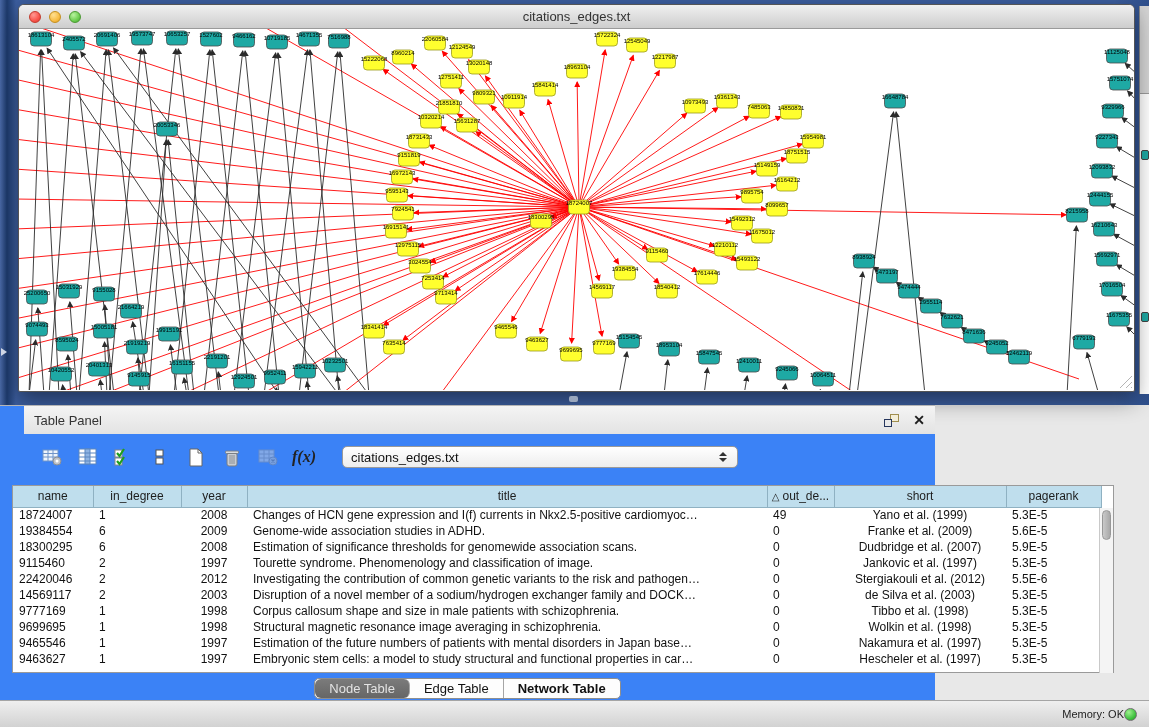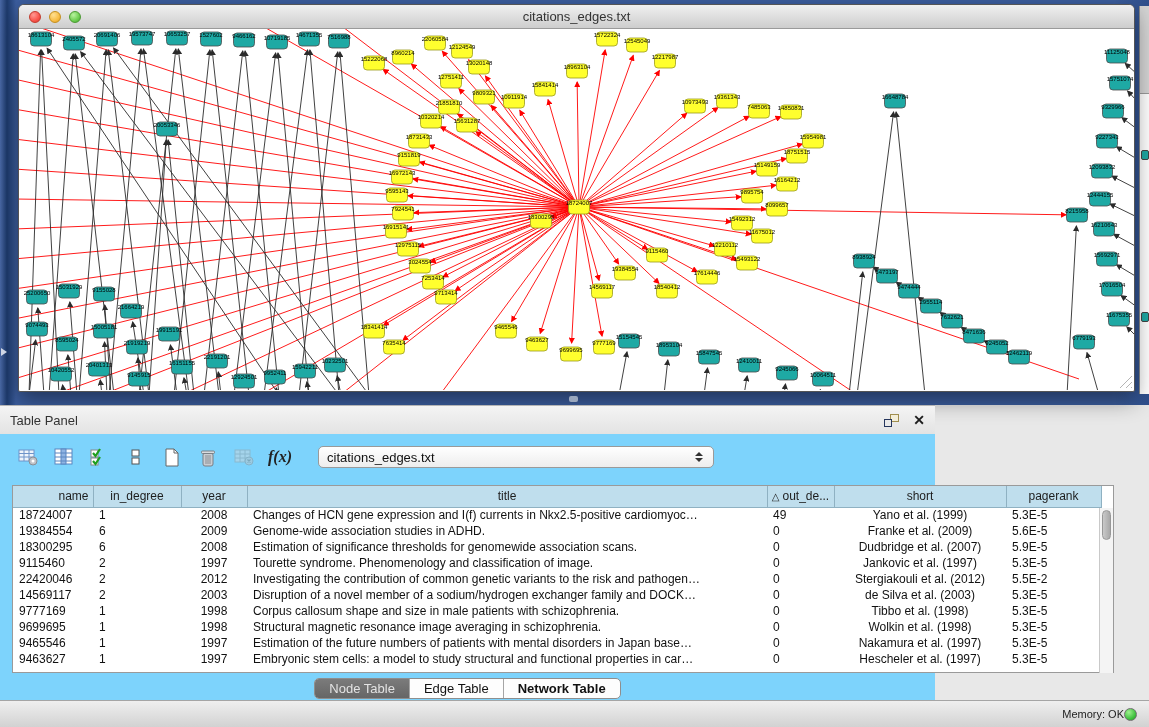--- a/index.html
+++ b/index.html
@@ -29,21 +29,21 @@
   .canvas-wrap svg { display:block; }
   .resize-grip { position:absolute; right:2px; bottom:2px; width:14px; height:14px;
     background:repeating-linear-gradient(135deg,transparent 0 3px,#b5b5b5 3px 4px); clip-path:polygon(100% 0,100% 100%,0 100%); }
   .collapse-arrow { position:absolute; left:1px; top:348px; width:0; height:0;
     border-top:4px solid transparent; border-bottom:4px solid transparent; border-left:6px solid #cfd6e4; }
   .splitter-handle { position:absolute; left:569px; top:396px; width:9px; height:6px;
     background:#9aa7bd; border-radius:2px; }
 
   
   .table-panel { position:absolute; left:0; top:405px; width:935px; height:295px;
-    background:#7dd3fc; border-top:1px solid #b5b5b5; }
+    background:#3b82f6; border-top:1px solid #b5b5b5;padding-left:24px; }
   .panel-header { height:28px; background:linear-gradient(#f4f4f4,#e3e3e3);
     display:flex; align-items:center; padding:0 10px; }
   .panel-title { font-size:13px; color:#333; }
   .panel-header .spacer { flex:1; }
   .float-icon { width:15px; height:13px; position:relative; margin-right:14px; cursor:pointer; }
   .float-icon .b1 { position:absolute; left:0; bottom:0; width:8px; height:8px; border:1px solid #25355c; background:#e9e9e9; }
   .float-icon .b2 { position:absolute; right:0; top:0; width:9px; height:8px; border:1px solid #a08e4e; background:#f3eed9; }
   .close-icon { font-size:14px; font-weight:bold; color:#1c1c1c; cursor:pointer; line-height:1; }
 
   .toolbar { display:flex; align-items:center; gap:12px; padding:8px 0 6px 16px; height:44px; }
@@ -57,33 +57,33 @@
   .combo-arrows i { width:0; height:0; border-left:4px solid transparent; border-right:4px solid transparent; display:block; }
   .combo-arrows .up { border-bottom:4px solid #333; }
   .combo-arrows .dn { border-top:4px solid #333; }
 
   .grid-box { position:absolute; left:12px; top:79px; width:1102px; height:188px;
     background:#fff; border:1px solid #9a9a9a; }
   table.data { border-collapse:collapse; table-layout:fixed; width:1088px; }
   table.data th { background:#bfdeed; border:1px solid #8fb1c2; border-top:none;
     font-size:12px; font-weight:normal; color:#1d1d1d; height:21px; padding:0 4px;
     overflow:hidden; white-space:nowrap; }
-  table.data th:first-child { border-left:none;text-align:right; }
+  table.data th:first-child { border-left:none; }
   table.data td { font-size:12px; color:#111; height:16px; padding:0 6px;
     overflow:hidden; white-space:nowrap; text-overflow:ellipsis; }
   td.c-center { text-align:center; }
   .sort-tri { font-size:10px; margin-right:3px; }
   .vscroll { position:absolute; right:0; top:22px; width:14px; height:165px; background:#f4f4f4; border-left:1px solid #c9c9c9; }
   .vscroll .thumb { position:absolute; left:2px; top:2px; width:9px; height:30px; background:linear-gradient(90deg,#c9c9c9,#a8a8a8); border-radius:5px; border:1px solid #979797; }
 
   .tabs { position:absolute; left:0; right:0; top:272px; display:flex; justify-content:center; }
   .seg { display:flex; border:1px solid #8e8e8e; border-radius:5px; overflow:hidden; background:#fdfdfd; height:21px; }
   .seg .tab { font-size:13px; padding:2px 14px; color:#111; border-right:1px solid #a5a5a5; cursor:pointer; display:flex; align-items:center; }
   .seg .tab:last-child { border-right:none;font-weight:bold; }
-  .seg .tab.selected { background:linear-gradient(#7b7b7b,#666); color:#e3e3e3; }
+  .seg .tab.selected { background:linear-gradient(#7b7b7b,#666); color:#e3e3e3;border-radius:6px; }
 
   
   .status-bar { position:absolute; left:0; top:700px; width:1149px; height:27px;
     background:linear-gradient(#efefef,#d2d2d2); border-top:1px solid #a5a5a5;
     display:flex; align-items:center; justify-content:flex-end; padding-right:12px; }
   .status-text { font-size:11px; color:#222; }
   .mem-dot { width:13px; height:13px; border-radius:50%; border:1px solid #6f6f6f;
     background:radial-gradient(circle at 35% 30%,#9ef08e,#3cbf3c 65%,#2a9a2a); }
 </style>
 </head>
@@ -852,21 +852,21 @@
             <td class="c-center">Jankovic et al. (1997)</td>
             <td class="">5.3E-5</td>
           </tr>
           <tr>
             <td class="">22420046</td>
             <td class="">2</td>
             <td class="c-center">2012</td>
             <td class="">Investigating the contribution of common genetic variants to the risk and pathogen…</td>
             <td class="">0</td>
             <td class="c-center">Stergiakouli et al. (2012)</td>
-            <td class="">5.5E-2</td>
+            <td class="">5.5E-6</td>
           </tr>
           <tr>
             <td class="">14569117</td>
             <td class="">2</td>
             <td class="c-center">2003</td>
             <td class="">Disruption of a novel member of a sodium/hydrogen exchanger family and DOCK…</td>
             <td class="">0</td>
             <td class="c-center">de Silva et al. (2003)</td>
             <td class="">5.3E-5</td>
           </tr>

